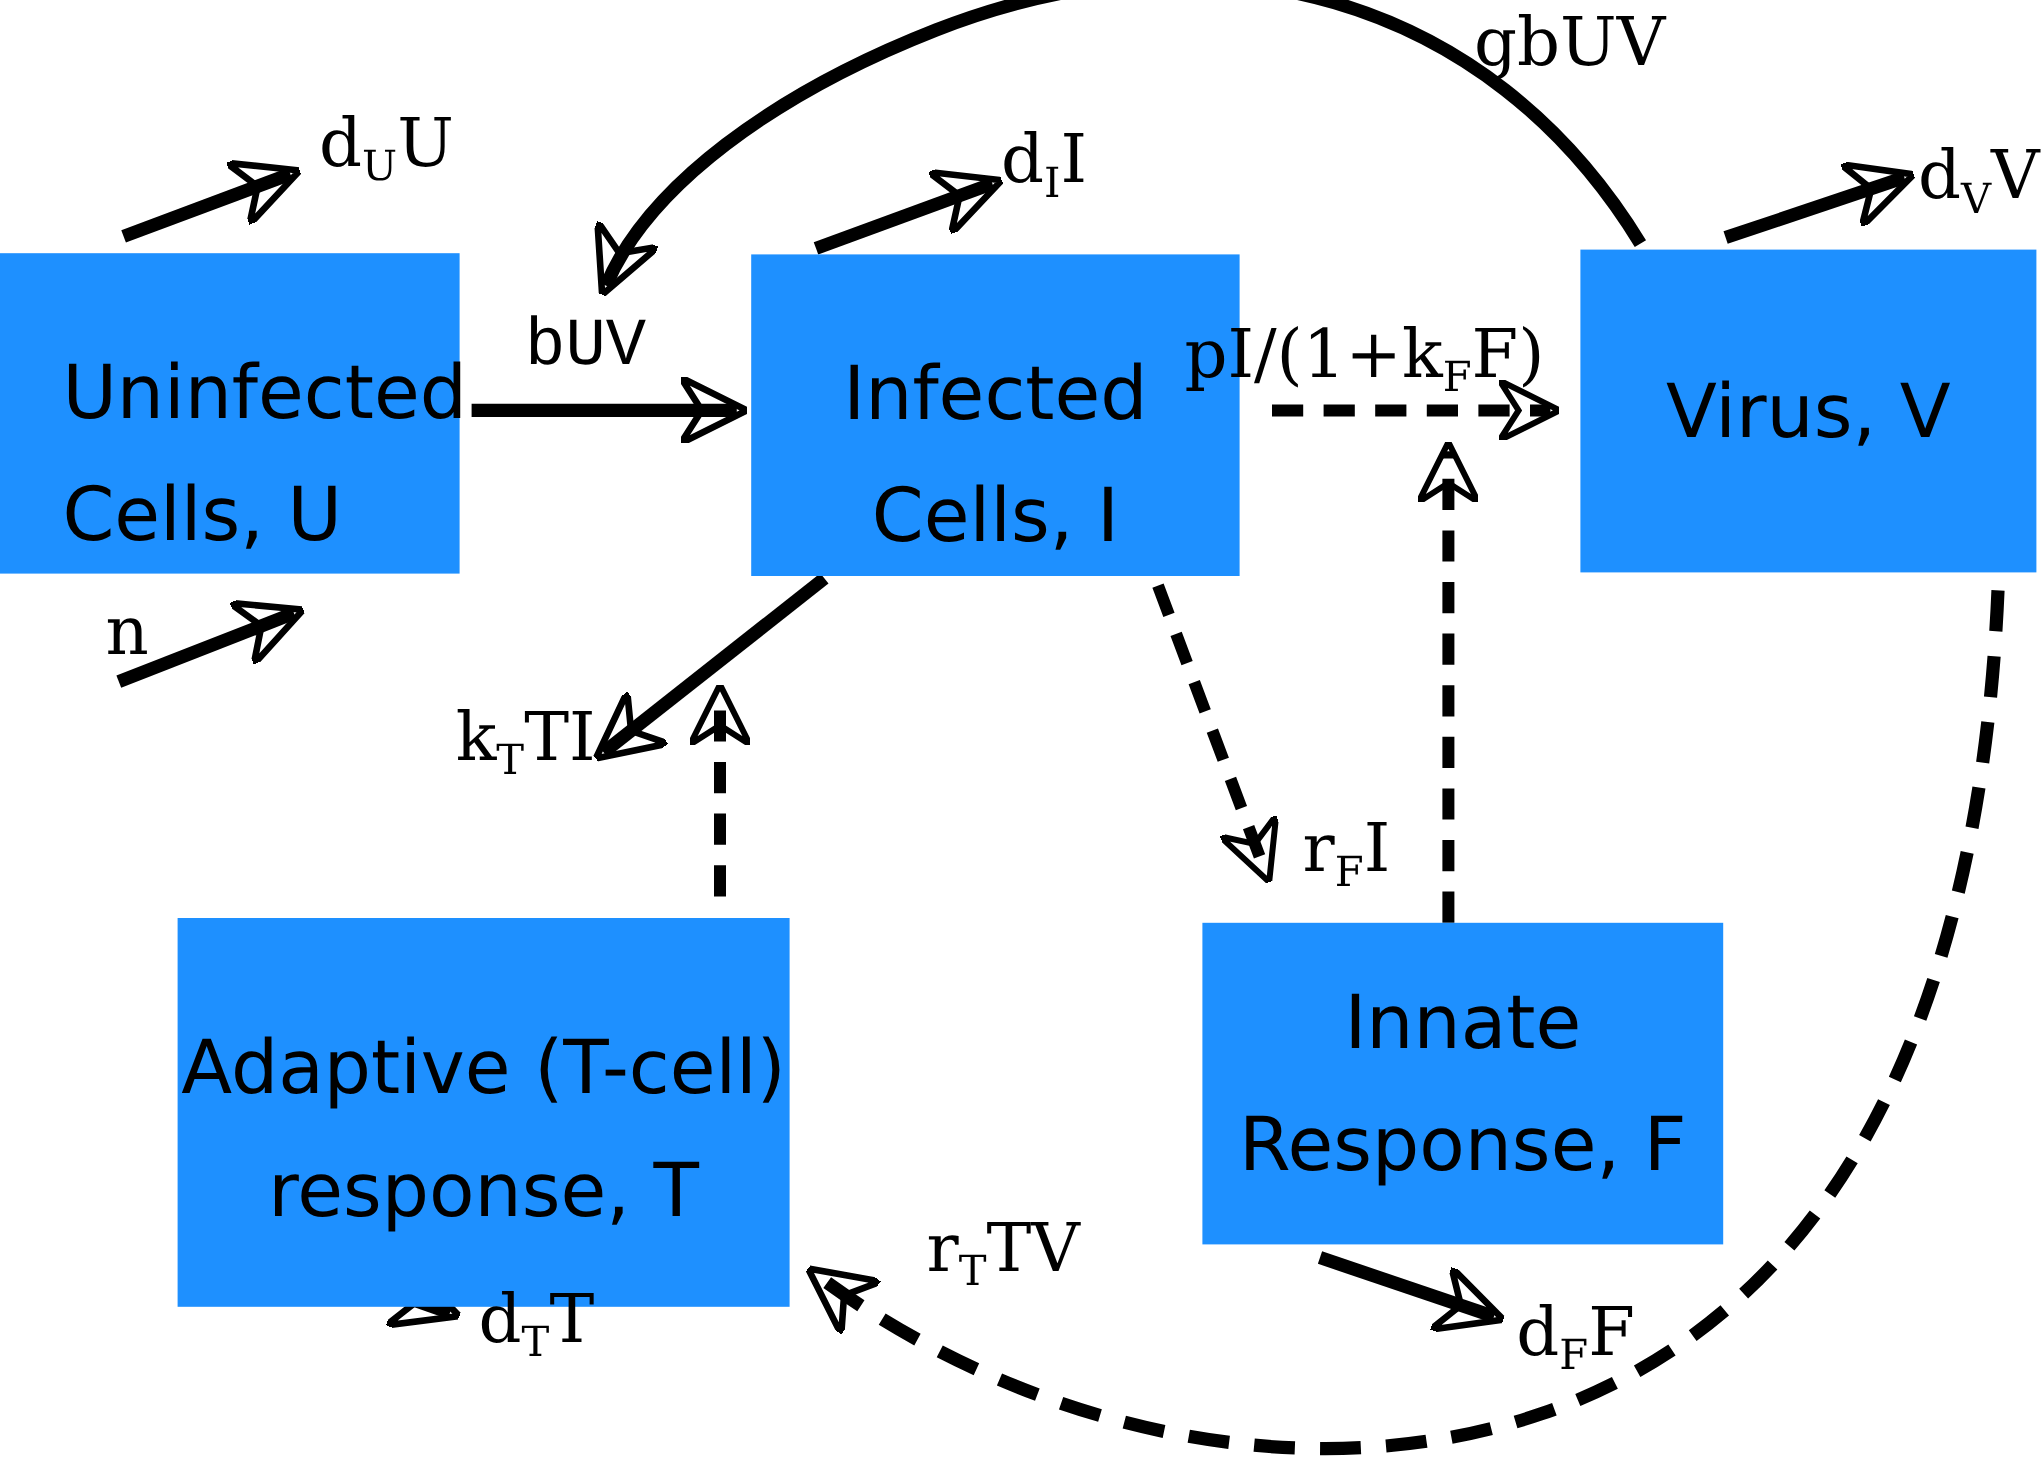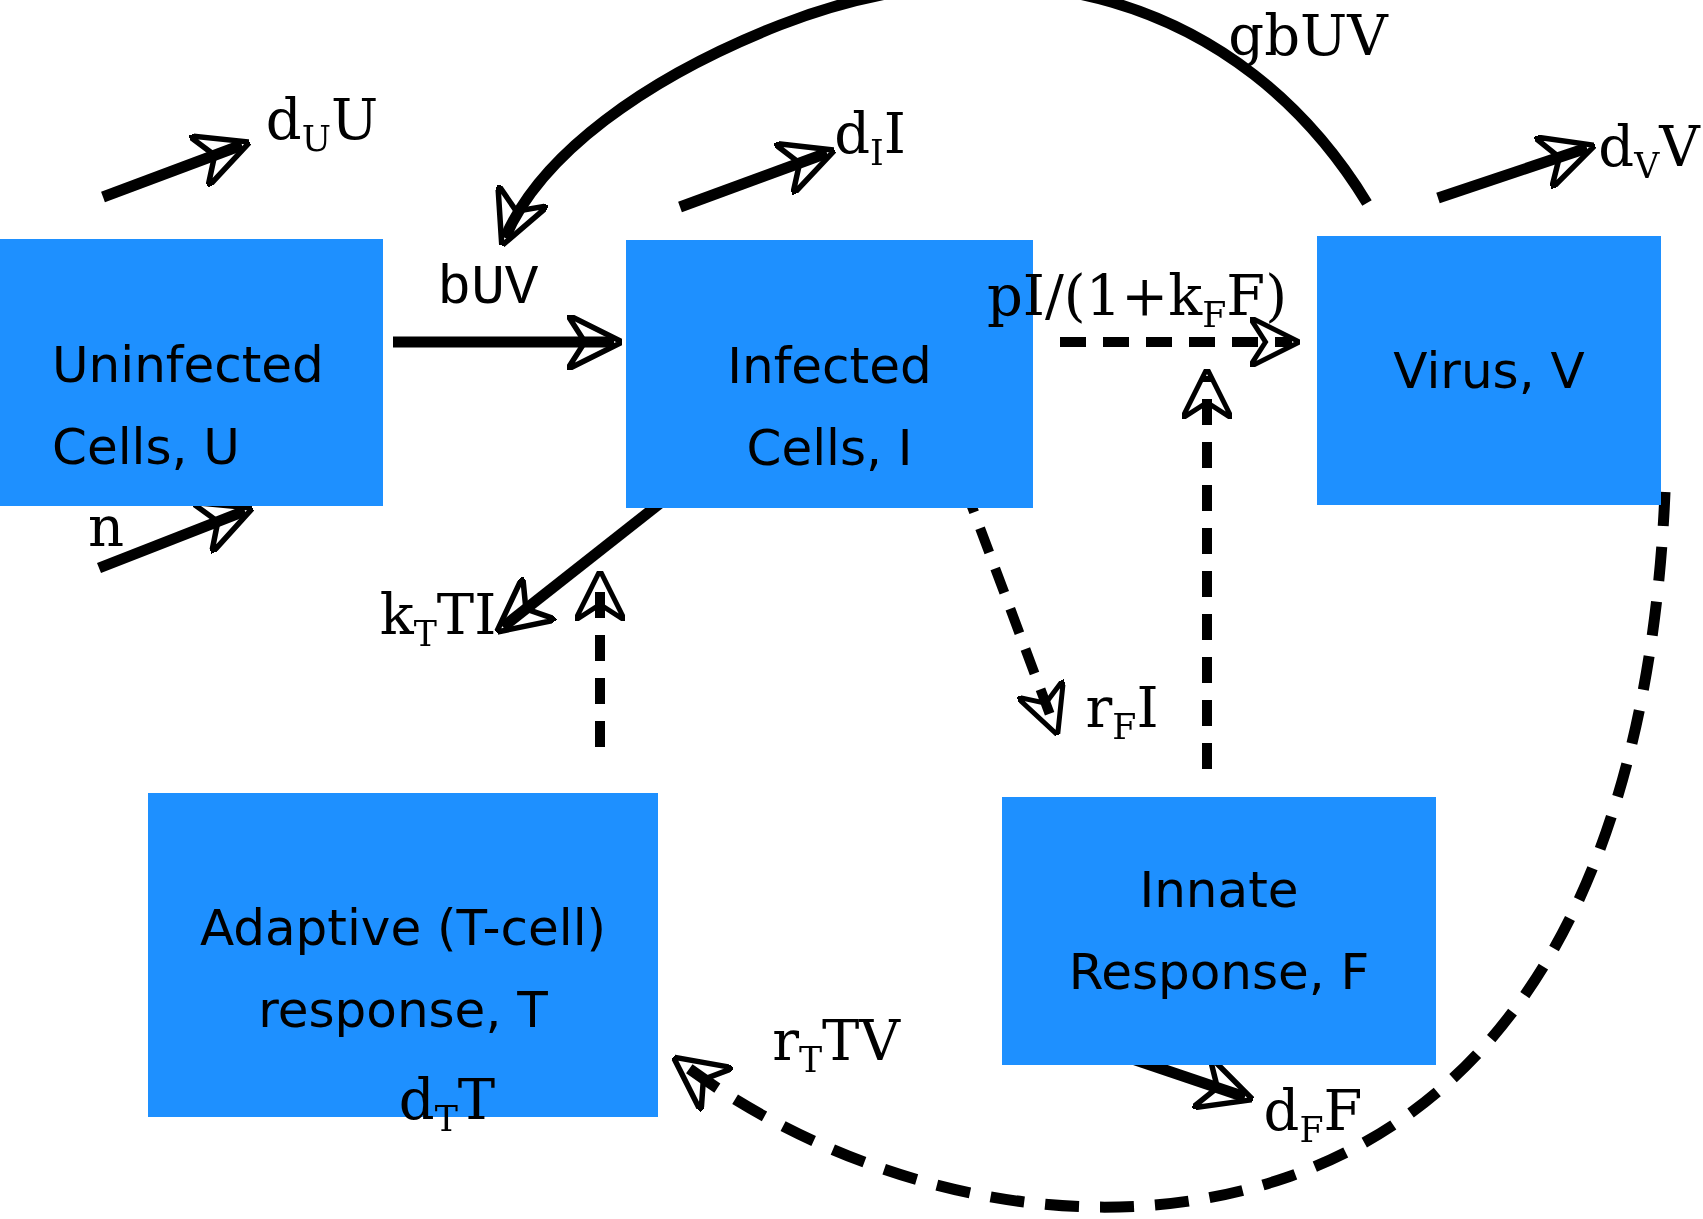--- a/index.html
+++ b/index.html
@@ -20,28 +20,27 @@
   .arrows path.s{stroke-width:11px;}
   .arrows path.d{stroke-width:10px;stroke-dasharray:26 17;}
   .arrows path.dc{stroke-width:11px;stroke-dasharray:34 21;}
 
   .box{
     position:absolute;
     background:var(--box-fill);
     color:var(--ink);
     display:flex;flex-direction:column;
     justify-content:center;align-items:center;
-    font-size:50px;line-height:1.64;
+    font-size:62px;line-height:1.64;
     box-sizing:border-box;
     white-space:nowrap;
-    margin-top:28px;
   }
   #box-u{left:0px;top:211px;width:383px;height:267px;align-items:flex-start;padding-left:52px;padding-top:66px;}
   #box-i{left:626px;top:212px;width:407px;height:268px;padding-top:66px;}
-  #box-v{left:1317px;top:208px;width:344px;height:269px;}
+  #box-v{left:1317px;top:208px;width:380px;height:269px;}
   #box-t{left:148px;top:765px;width:510px;height:324px;padding-top:28px;}
   #box-f{left:1002px;top:769px;width:434px;height:268px;}
 
   .lbl{
     position:absolute;
     transform:translate(-50%,-50%);
     font-family:"DejaVu Serif", serif;
     font-size:56px;color:var(--ink);
     white-space:nowrap;line-height:1;
   }

